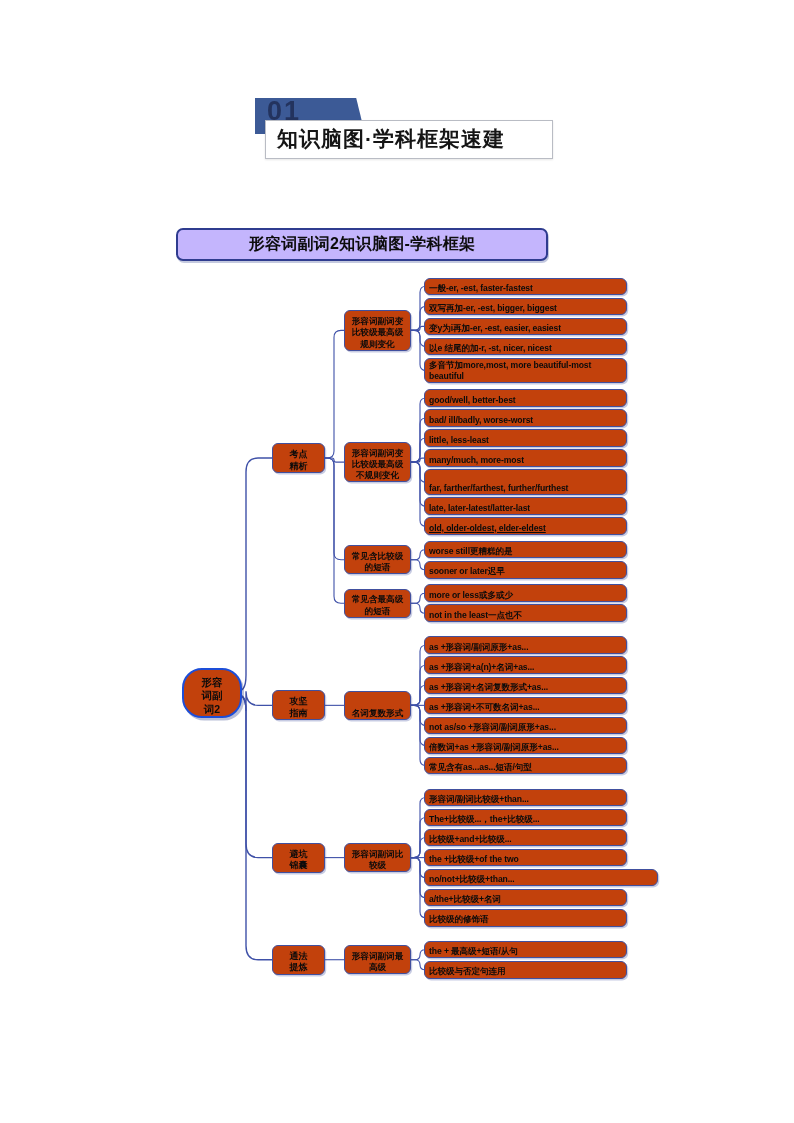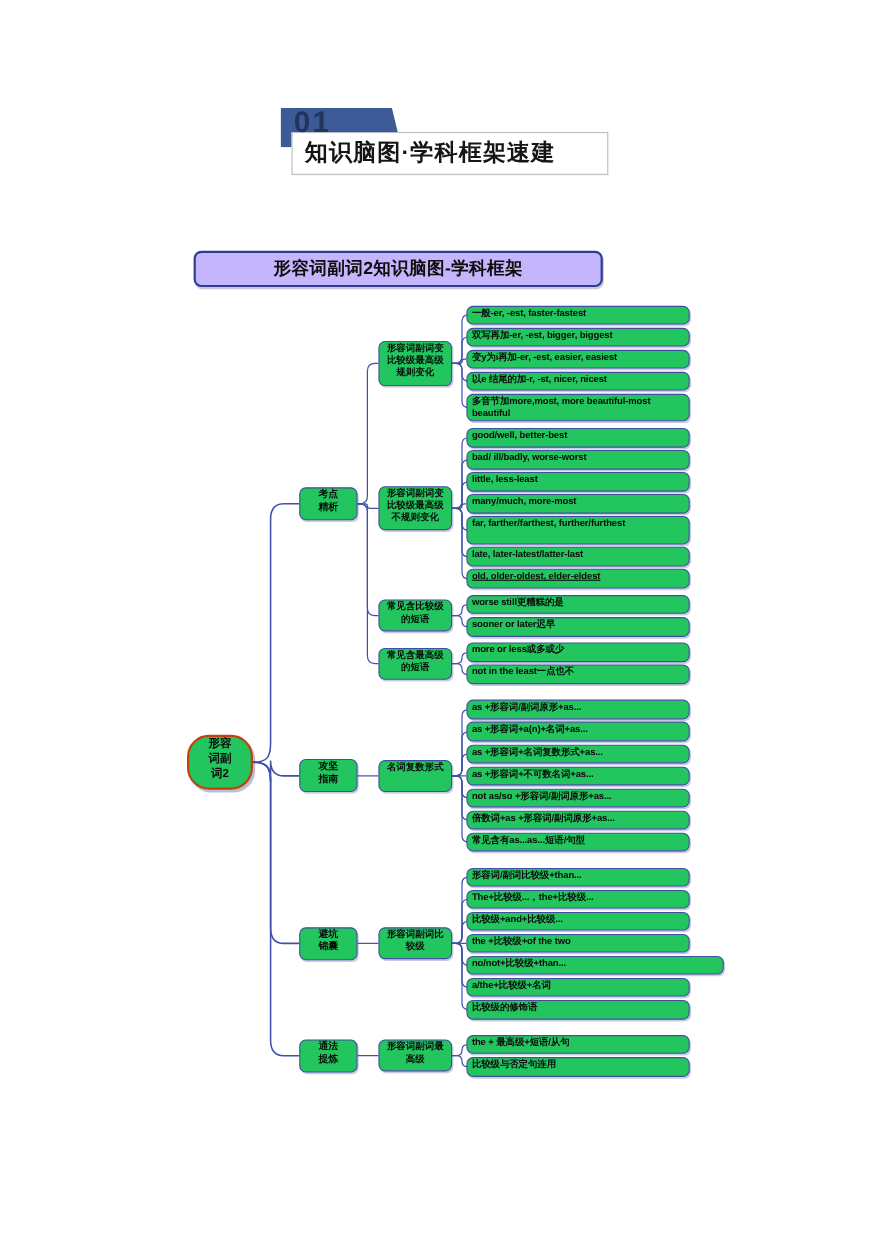--- a/index.html
+++ b/index.html
@@ -47,36 +47,37 @@
   }
 
   
   #wires{position:absolute;left:0;top:0;width:794px;height:1123px;}
   #wires path{fill:none;stroke:#3f51a8;stroke-width:1.1;}
   #wires path.thick{stroke-width:1.4;}
 
   
   .node{
     position:absolute;box-sizing:border-box;
-    background:#22c55e;border:1px solid #41509e;border-radius:6px;
-    display:flex;align-items:flex-start;
+    background:#c2410c;border:1px solid #41509e;border-radius:6px;
+    display:flex;align-items:flex-end;
     font-size:8.6px;line-height:11.2px;color:#0b0b0b;
     box-shadow:1.2px 1.6px 0 rgba(55,70,150,.28);
   }
   .node span{display:block;width:100%;}
   .leaf{padding:0 4px;justify-content:flex-start;}
   .leaf span{text-align:left;font-weight:600;letter-spacing:-.1px;}
   .branch{padding:0 3px;justify-content:center;}
   .branch span{text-align:center;font-weight:700;}
   .lvl2{padding:0 2px;justify-content:center;border-width:1.2px;}
   .lvl2 span{text-align:center;font-weight:700;font-size:9px;line-height:11.5px;}
   .root{
-    border:2px solid #c2410c;border-radius:20px;
+    border:2px solid #1d4ed8;border-radius:20px;
     justify-content:center;
     box-shadow:2px 2.5px 0 rgba(40,55,130,.32);
+    margin-left:12px;
   }
   .root span{text-align:center;font-weight:700;font-size:10.5px;line-height:13.5px;}
 </style>
 </head>
 <body>
 
 <div id="page">
 
   <div class="ribbon-wrap">
     <div class="ribbon-tag"></div>

